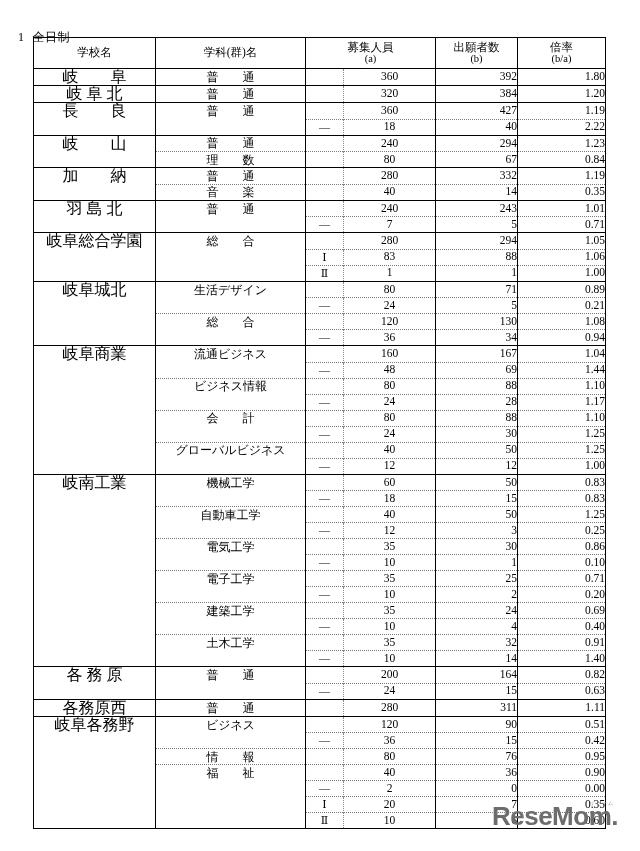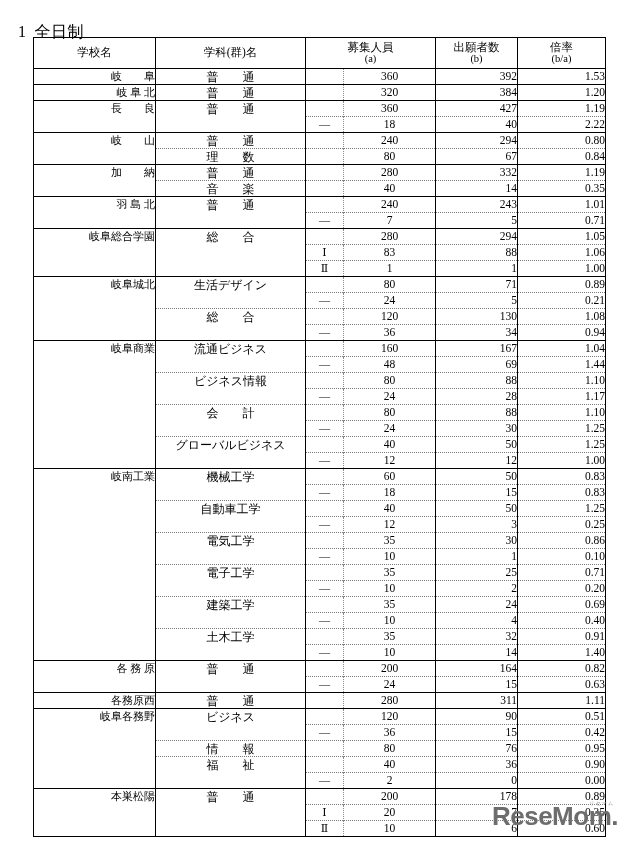--- a/index.html
+++ b/index.html
@@ -10,22 +10,22 @@
     color:#000;
     position:relative;
     overflow:hidden;
   }
   #page{
     position:absolute;
     left:0;top:0;width:640px;height:851px;
   }
   .doc-title{
     position:absolute;
-    left:18px;top:22px;
-    font-size:16px;
+    left:18px;top:29px;
+    font-size:12px;
     letter-spacing:0.5px;
     white-space:nowrap;
   }
   .doc-title .num{margin-right:8px;}
 
   table.grid{
     position:absolute;
     left:33px;top:37px;
     border-collapse:collapse;
     table-layout:fixed;
@@ -62,22 +62,22 @@
   thead th.last{border-right:1.8px solid #000;}
   thead th .l2{display:block;font-size:10.5px;margin-top:1px;}
 
   
   tbody tr{height:16px;}
   td.school{
     border-left:1.8px solid #000;
     border-right:1.6px solid #000;
     padding-left:4px;
     white-space:nowrap;
-    font-size:11px;
-    text-align:right;
+    font-size:16px;
+    text-align:center;
     vertical-align:top;
     padding-top:1px;
   }
   td.dept{
     border-right:1.6px solid #000;
     padding-left:4px;
     white-space:nowrap;
     font-size:12px;
     text-align:center;
     vertical-align:top;
@@ -175,21 +175,21 @@
         </th>
       </tr>
     </thead>
     <tbody id="tbody">
         <tr class="group-top">
           <td class="school">岐　　阜</td>
           <td class="dept">普　　通</td>
           <td class="mark"></td>
           <td class="quota">360</td>
           <td class="apps">392</td>
-          <td class="ratio">1.53</td>
+          <td class="ratio">1.80</td>
         </tr>
         <tr class="solid">
           <td class="school">岐 阜 北</td>
           <td class="dept">普　　通</td>
           <td class="mark"></td>
           <td class="quota">320</td>
           <td class="apps">384</td>
           <td class="ratio">1.20</td>
         </tr>
         <tr class="solid">
@@ -207,21 +207,21 @@
           <td class="quota">18</td>
           <td class="apps">40</td>
           <td class="ratio">2.22</td>
         </tr>
         <tr class="group-top">
           <td class="school">岐　　山</td>
           <td class="dept">普　　通</td>
           <td class="mark"></td>
           <td class="quota">240</td>
           <td class="apps">294</td>
-          <td class="ratio">0.80</td>
+          <td class="ratio">1.23</td>
         </tr>
         <tr class="dotted">
           <td class="school"></td>
           <td class="dept">理　　数</td>
           <td class="mark"></td>
           <td class="quota">80</td>
           <td class="apps">67</td>
           <td class="ratio">0.84</td>
         </tr>
         <tr class="group-top">
@@ -529,28 +529,20 @@
           <td class="ratio">0.90</td>
         </tr>
         <tr class="dotted-num">
           <td class="school"></td>
           <td class="dept"></td>
           <td class="mark">—</td>
           <td class="quota">2</td>
           <td class="apps">0</td>
           <td class="ratio">0.00</td>
         </tr>
-        <tr class="group-top">
-          <td class="school">本巣松陽</td>
-          <td class="dept">普　　通</td>
-          <td class="mark"></td>
-          <td class="quota">200</td>
-          <td class="apps">178</td>
-          <td class="ratio">0.89</td>
-        </tr>
         <tr class="dotted-num">
           <td class="school"></td>
           <td class="dept"></td>
           <td class="mark">Ⅰ</td>
           <td class="quota">20</td>
           <td class="apps">7</td>
           <td class="ratio">0.35</td>
         </tr>
         <tr class="dotted-num last-row">
           <td class="school"></td>

